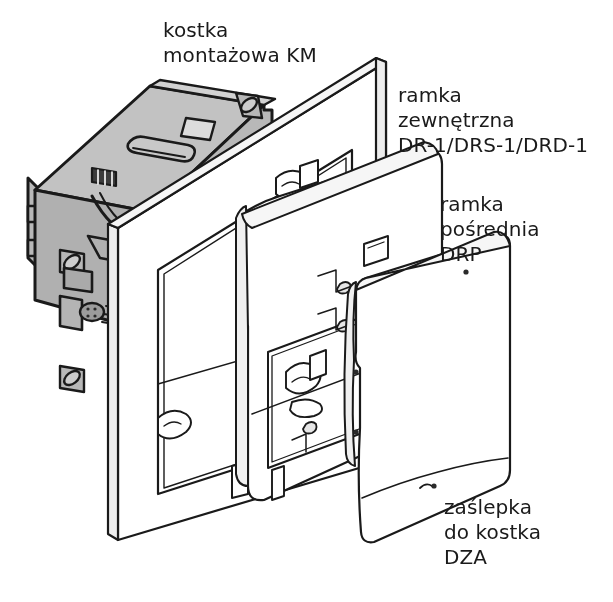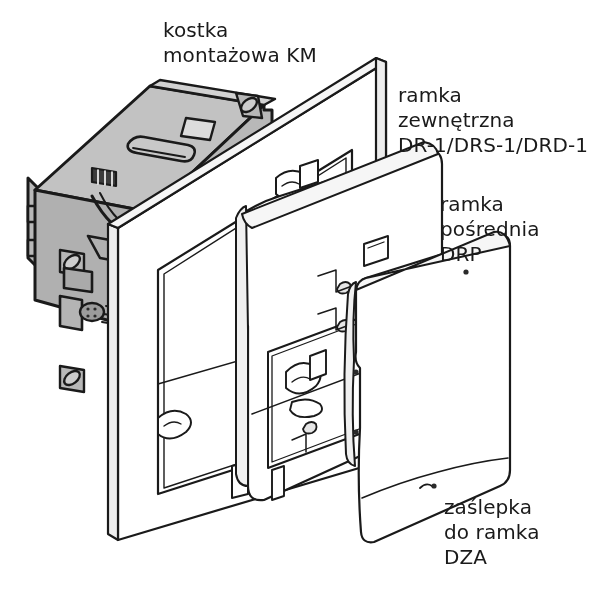--- a/index.html
+++ b/index.html
@@ -216,16 +216,16 @@
 
   <div class="label" id="label-dr">ramka
 zewnętrzna
 DR-1/DRS-1/DRD-1</div>
 
   <div class="label" id="label-drp">ramka
 pośrednia
 DRP</div>
 
   <div class="label" id="label-dza">zaślepka
-do ramka
+do kostka
 DZA</div>
 
 </div>
 
 </body></html>

